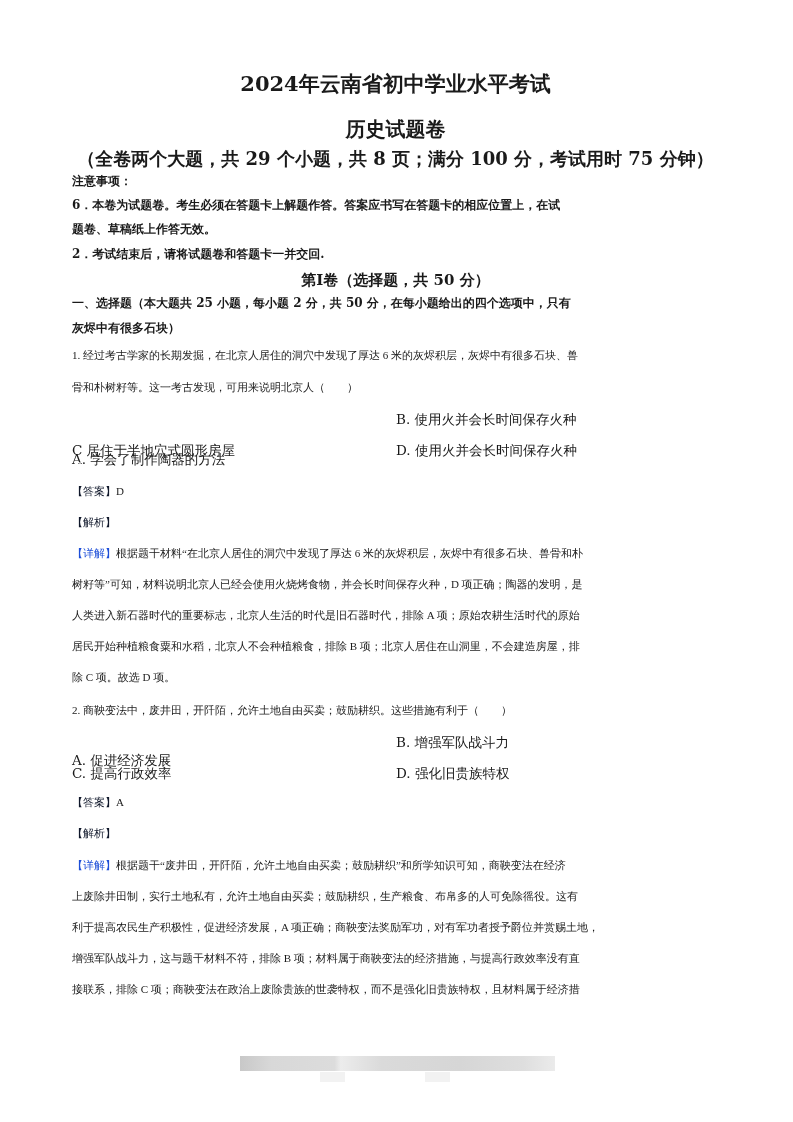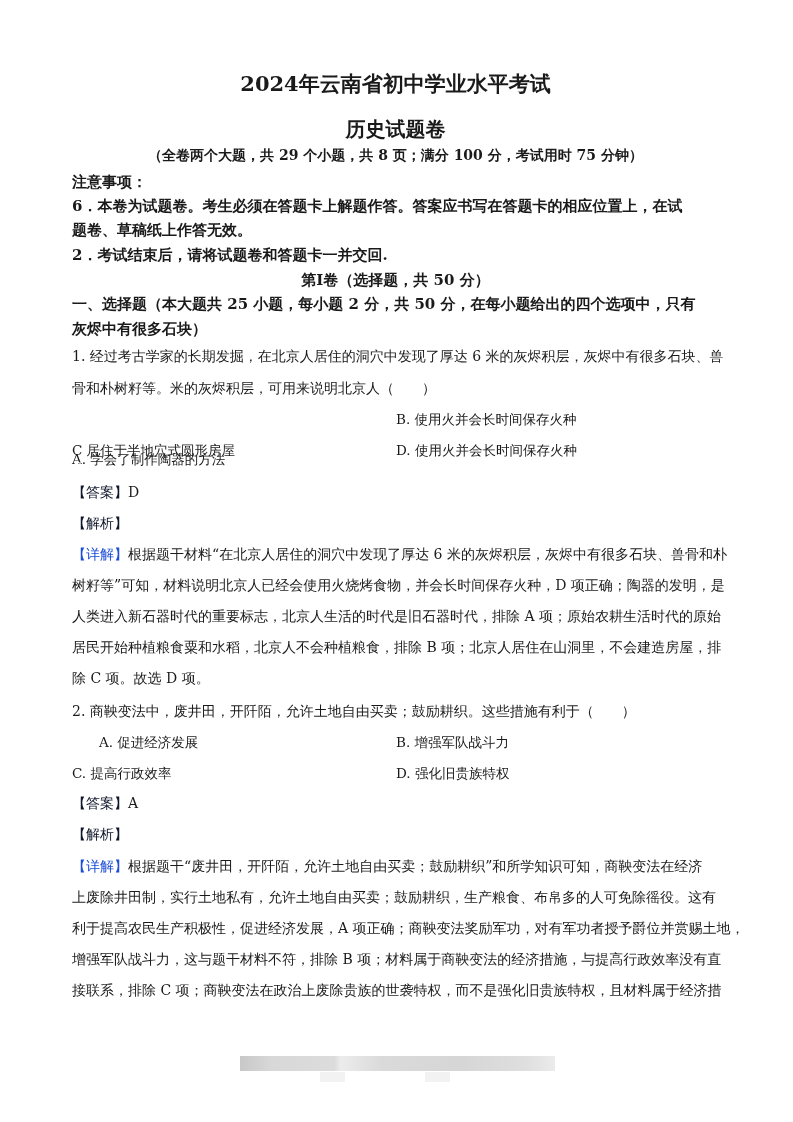--- a/index.html
+++ b/index.html
@@ -2,23 +2,23 @@
 <html><head>
 <meta charset="utf-8">
 <style>
   html, body { margin: 0; padding: 0; background: #ffffff; }
   body { width: 793px; height: 1122px; position: relative; overflow: hidden;
          font-family: "DejaVu Serif", "Liberation Serif", serif; color: #1a1a1a; }
   .abs { position: absolute; white-space: nowrap; }
   .title { left: 0; width: 791px; text-align: center; font-weight: bold; }
   .t1 { top: 70px; font-size: 21px; }
   .t2 { top: 116px; font-size: 20px; }
-  .t3 { top: 147px; font-size: 14px; font-weight: bold; }
-  .bold { font-weight: bold; font-size: 15px; }
-  .line { left: 72px; font-size: 14px; }
+  .t3 { top: 147px; font-size: 18px; font-weight: bold; }
+  .bold { font-weight: bold; font-size: 12px; }
+  .line { left: 72px; font-size: 11px; font-family: Liberation Serif, serif; }
   .opt { font-size: 13.5px; }
   .bracket { color: #0f172a; }
   .mark { color: #1a1a1a; }
   .detail-label { color: #1d4ed8; }
   .footer-bar { position: absolute; left: 240px; top: 1056px; width: 315px; height: 15px;
     background: linear-gradient(90deg, #c8c8c8 0%, #d8d8d8 10%, #dcdcdc 30%, #ececec 32%, #dadada 45%, #d6d6d6 70%, #dedede 90%, #ebebeb 100%);
     filter: blur(0.6px); }
   .footer-sub1 { position: absolute; left: 320px; top: 1072px; width: 25px; height: 10px; background: #f2f2f2; }
   .footer-sub2 { position: absolute; left: 425px; top: 1072px; width: 25px; height: 10px; background: #f2f2f2; }
   .dot { position: absolute; left: 79px; top: 462px; width: 2px; height: 2px; background: #bbb; }
@@ -36,21 +36,21 @@
   <div class="abs bold" style="left:72px; top:197px;">6．本卷为试题卷。考生必须在答题卡上解题作答。答案应书写在答题卡的相应位置上，在试</div>
   <div class="abs bold" style="left:72px; top:221px;">题卷、草稿纸上作答无效。</div>
   <div class="abs bold" style="left:72px; top:246px;">2．考试结束后，请将试题卷和答题卡一并交回.</div>
 
   <div class="abs title bold" style="top:271px; font-size:15px;">第Ⅰ卷（选择题，共 50 分）</div>
   <div class="abs bold" style="left:72px; top:295px;">一、选择题（本大题共 25 小题，每小题 2 分，共 50 分，在每小题给出的四个选项中，只有</div>
   <div class="abs bold" style="left:72px; top:320px;">灰烬中有很多石块）</div>
 
   <div>
     <div class="abs line" style="top:348px;">1. 经过考古学家的长期发掘，在北京人居住的洞穴中发现了厚达 6 米的灰烬积层，灰烬中有很多石块、兽</div>
-    <div class="abs line" style="top:380px;">骨和朴树籽等。米的灰烬积层，可用来说明北京人（　　）</div>
+    <div class="abs line" style="top:380px;">骨和朴树籽等。这一考古发现，可用来说明北京人（　　）</div>
     <div class="abs opt" style="left:72px; top:411px;margin-top:40px;">A. 学会了制作陶器的方法</div>
     <div class="abs opt" style="left:396px; top:411px;">B. 使用火并会长时间保存火种</div>
     <div class="abs opt" style="left:72px; top:442px;">C  居住于半地穴式圆形房屋</div>
     <div class="abs opt" style="left:396px; top:442px;">D. 使用火并会长时间保存火种</div>
     <div class="dot"></div>
 
     <div class="abs line" style="top:484px;">
       <span class="bracket">【答案】</span><span class="mark">D</span>
     </div>
     <div class="abs line bracket" style="top:515px;">【解析】</div>
@@ -59,21 +59,21 @@
       <span class="detail-label">【详解】</span><span>根据题干材料“在北京人居住的洞穴中发现了厚达 6 米的灰烬积层，灰烬中有很多石块、兽骨和朴</span>
     </div>
     <div class="abs line" style="top:577px;">树籽等”可知，材料说明北京人已经会使用火烧烤食物，并会长时间保存火种，D 项正确；陶器的发明，是</div>
     <div class="abs line" style="top:608px;">人类进入新石器时代的重要标志，北京人生活的时代是旧石器时代，排除 A 项；原始农耕生活时代的原始</div>
     <div class="abs line" style="top:639px;">居民开始种植粮食粟和水稻，北京人不会种植粮食，排除 B 项；北京人居住在山洞里，不会建造房屋，排</div>
     <div class="abs line" style="top:670px;">除 C 项。故选 D 项。</div>
   </div>
 
   <div>
     <div class="abs line" style="top:703px;">2. 商鞅变法中，废井田，开阡陌，允许土地自由买卖；鼓励耕织。这些措施有利于（　　）</div>
-    <div class="abs opt" style="left:72px; top:734px;margin-left:27px;">A. 促进经济发展</div>
+    <div class="abs opt" style="left:72px; top:752px;">A. 促进经济发展</div>
     <div class="abs opt" style="left:396px; top:734px;">B. 增强军队战斗力</div>
     <div class="abs opt" style="left:72px; top:765px;">C. 提高行政效率</div>
     <div class="abs opt" style="left:396px; top:765px;">D. 强化旧贵族特权</div>
 
     <div class="abs line" style="top:795px;">
       <span class="bracket">【答案】</span><span class="mark">A</span>
     </div>
     <div class="abs line bracket" style="top:826px;">【解析】</div>
 
     <div class="abs line" style="top:858px;">

